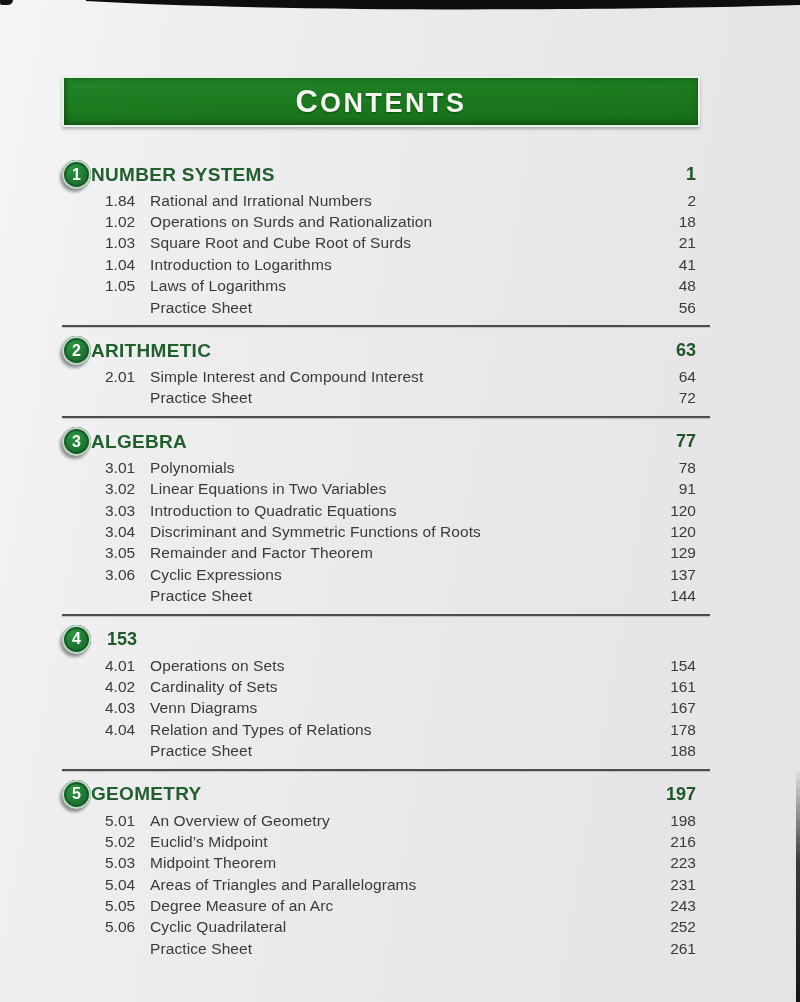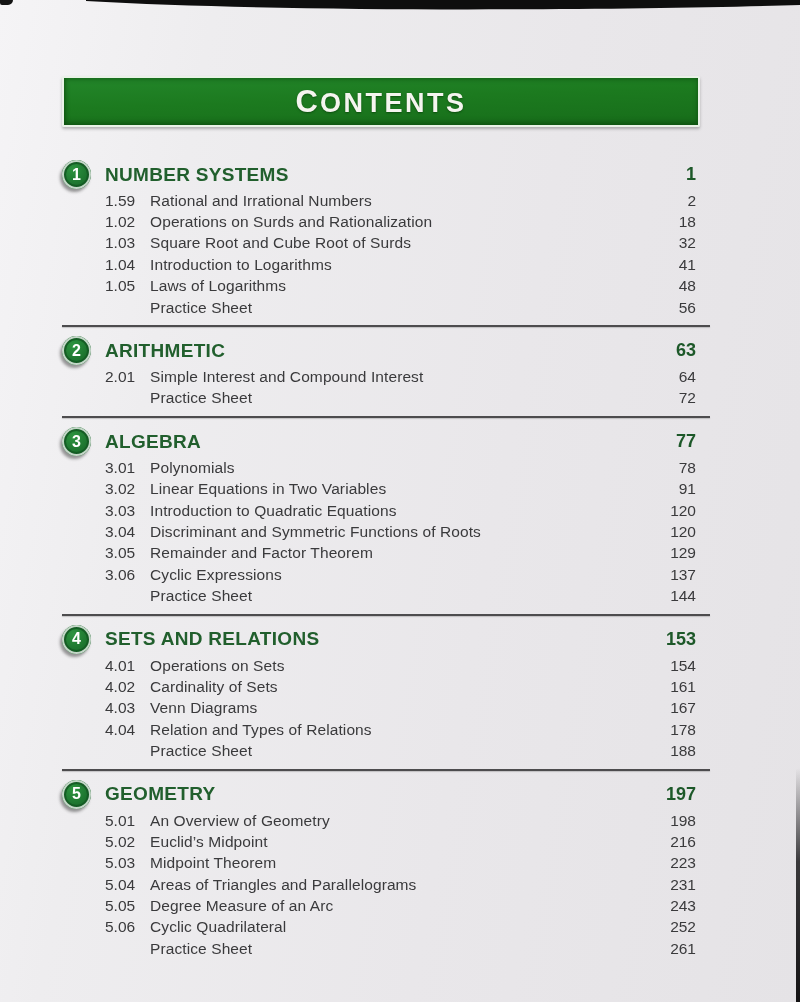--- a/index.html
+++ b/index.html
@@ -34,21 +34,21 @@
 
   .sec-head{display:flex;align-items:center;height:27px;margin-bottom:2px;}
   .badge{
     width:29px;height:29px;border-radius:50%;flex:0 0 29px;
     background:radial-gradient(circle at 38% 32%,#2d9440 0%,#1d752f 55%,#155a23 100%);
     box-shadow:inset 0 0 0 2px rgba(255,255,255,.75), inset 0 0 0 4px rgba(20,90,35,.9),
                -2px 3px 3px rgba(35,35,35,.45);
     display:flex;align-items:center;justify-content:center;
     color:#ffffff;font-weight:bold;font-size:16px;
   }
-  .sec-title{margin-left:14px;font-size:19px;font-weight:bold;color:#215f2d;letter-spacing:.3px;flex:1;}
+  .sec-title{font-size:19px;font-weight:bold;color:#215f2d;letter-spacing:.3px;flex:1;}
   .sec-page{font-size:18px;font-weight:bold;color:#1d5829;text-align:right;min-width:46px;padding-right:14px;}
 
   .sec-items{padding-left:43px;}
   .row{display:flex;align-items:center;height:21.4px;font-size:15.5px;color:#3a3a3c;}
   .code{width:45px;flex:0 0 45px;}
   .label{flex:1;letter-spacing:.1px;}
   .pagenum{min-width:44px;text-align:right;padding-right:14px;}
 
   .divider{border-top:2px solid #4d4c4e;margin:7px 0 10px 0;height:0;
     box-shadow:0 1px 1px rgba(120,120,120,.35);}
@@ -75,33 +75,33 @@
       <section class="section">
         <div class="sec-head">
           <div class="badge">
             <span>1</span>
           </div>
           <div class="sec-title">NUMBER SYSTEMS</div>
           <div class="sec-page">1</div>
         </div>
         <div class="sec-items">
           <div class="row">
-            <span class="code">1.59</span>
+            <span class="code">1.84</span>
             <span class="label">Rational and Irrational Numbers</span>
             <span class="pagenum">2</span>
           </div>
           <div class="row">
             <span class="code">1.02</span>
             <span class="label">Operations on Surds and Rationalization</span>
             <span class="pagenum">18</span>
           </div>
           <div class="row">
             <span class="code">1.03</span>
             <span class="label">Square Root and Cube Root of Surds</span>
-            <span class="pagenum">32</span>
+            <span class="pagenum">21</span>
           </div>
           <div class="row">
             <span class="code">1.04</span>
             <span class="label">Introduction to Logarithms</span>
             <span class="pagenum">41</span>
           </div>
           <div class="row">
             <span class="code">1.05</span>
             <span class="label">Laws of Logarithms</span>
             <span class="pagenum">48</span>
@@ -181,21 +181,20 @@
             <span class="pagenum">144</span>
           </div>
         </div>
       </section>
       <div class="divider"></div>
       <section class="section">
         <div class="sec-head">
           <div class="badge">
             <span>4</span>
           </div>
-          <div class="sec-title">SETS AND RELATIONS</div>
           <div class="sec-page">153</div>
         </div>
         <div class="sec-items">
           <div class="row">
             <span class="code">4.01</span>
             <span class="label">Operations on Sets</span>
             <span class="pagenum">154</span>
           </div>
           <div class="row">
             <span class="code">4.02</span>

